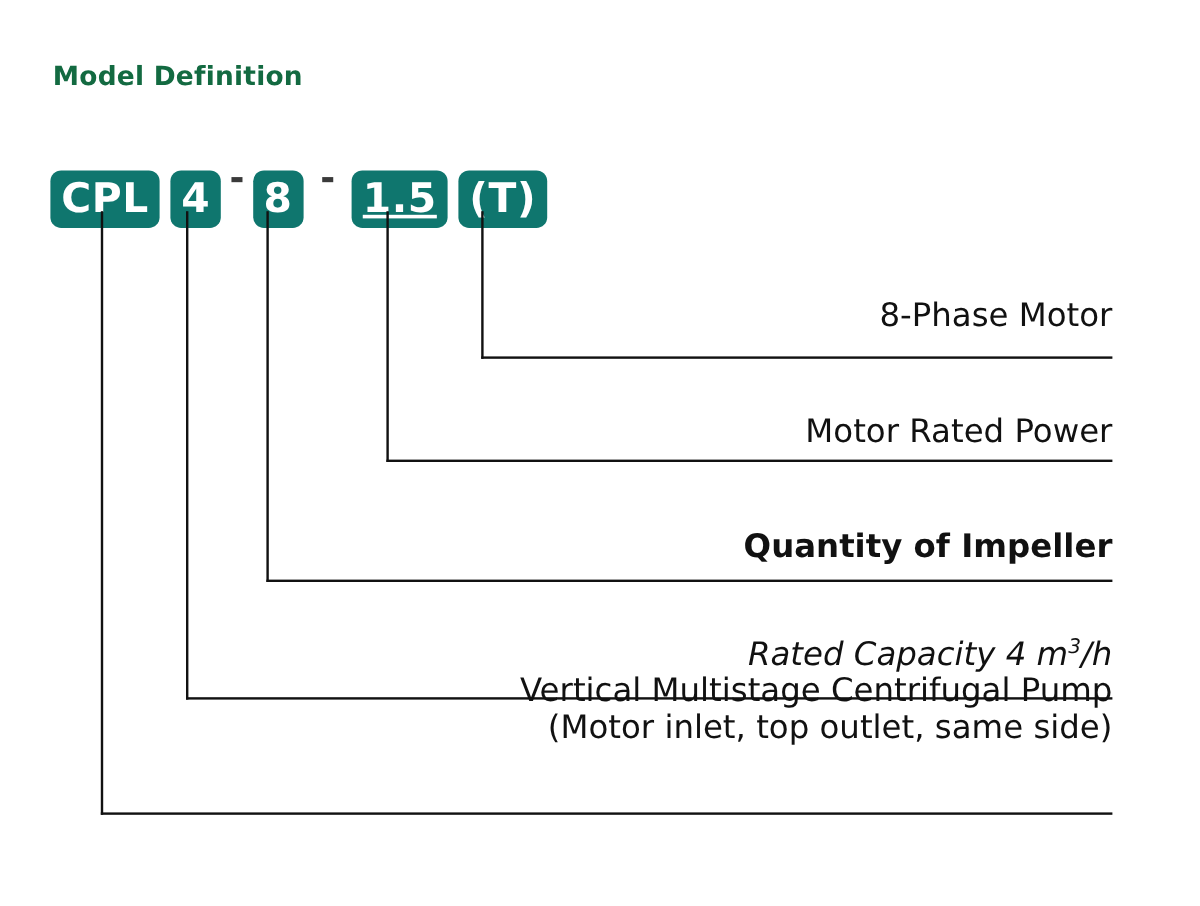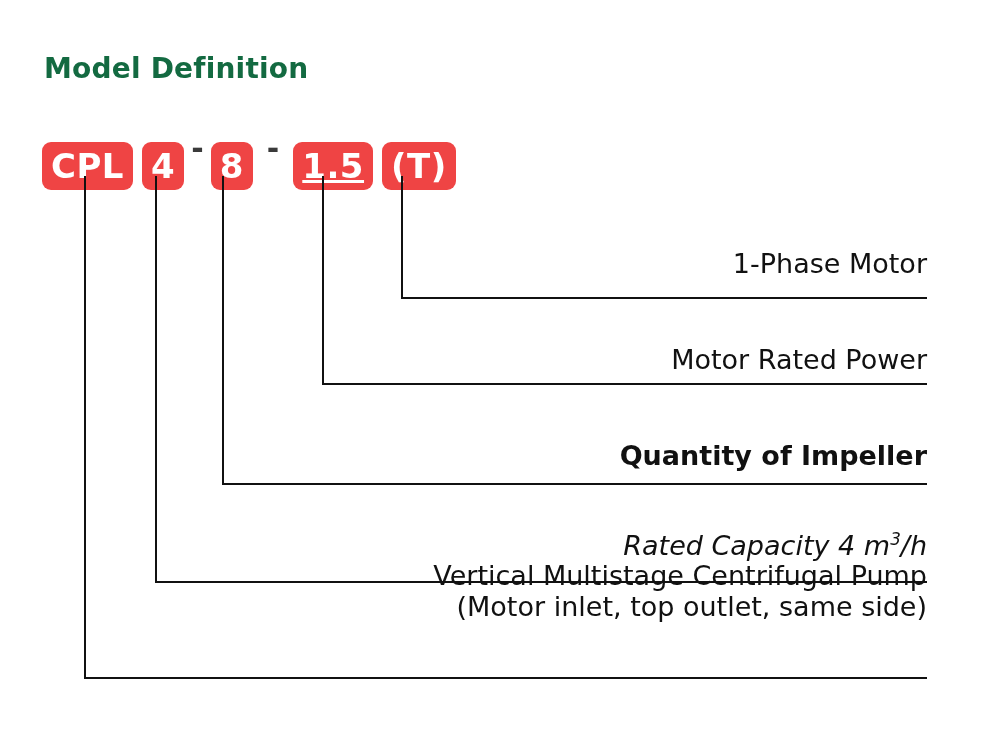--- a/index.html
+++ b/index.html
@@ -14,38 +14,38 @@
     background: #ffffff;
     font-family: "DejaVu Sans", "Liberation Sans", sans-serif;
     overflow: hidden;
   }
 
   
   #title {
     position: absolute;
     left: 44px;
     top: 52px;
-    font-size: 28px;
+    font-size: 22px;
     font-weight: bold;
     color: #136A41;
     letter-spacing: 0.2px;
     white-space: nowrap;
   }
 
   
   #code-row {
     position: absolute;
     left: 42px;
     top: 125px;
     height: 48px;
     display: flex;
     align-items: center;
   }
   .code-box {
-    background: #ef4444;
+    background: #0f766e;
     color: #ffffff;
     border-radius: 9px;
     height: 48px;
     display: flex;
     align-items: center;
     justify-content: center;
     font-size: 34px;
     font-weight: bold;
     letter-spacing: 0.5px;
     box-sizing: border-box;
@@ -110,21 +110,21 @@
     <div class="code-dash">-</div>
     <div class="code-box w-num">8</div>
     <div class="code-dash wide">-</div>
     <div class="code-box w-pow">1.5</div>
     <div class="code-box w-tee" style="margin-left:9px;">(T)</div>
   </div>
 
   <div class="vline" style="left:401px; top:176px; height:123px;"></div>
   <div class="hline" style="left:401px; top:297px; width:526px;"></div>
   <div class="leader-label" style="top:248px;">
-    <span>1-Phase Motor</span>
+    <span>8-Phase Motor</span>
   </div>
 
   <div class="vline" style="left:322px; top:176px; height:209px;"></div>
   <div class="hline" style="left:322px; top:383px; width:605px;"></div>
   <div class="leader-label" style="top:344px;text-align:right;">
     <span>Motor Rated Power</span>
   </div>
 
   <div class="vline" style="left:222px; top:176px; height:309px;"></div>
   <div class="hline" style="left:222px; top:483px; width:705px;"></div>

